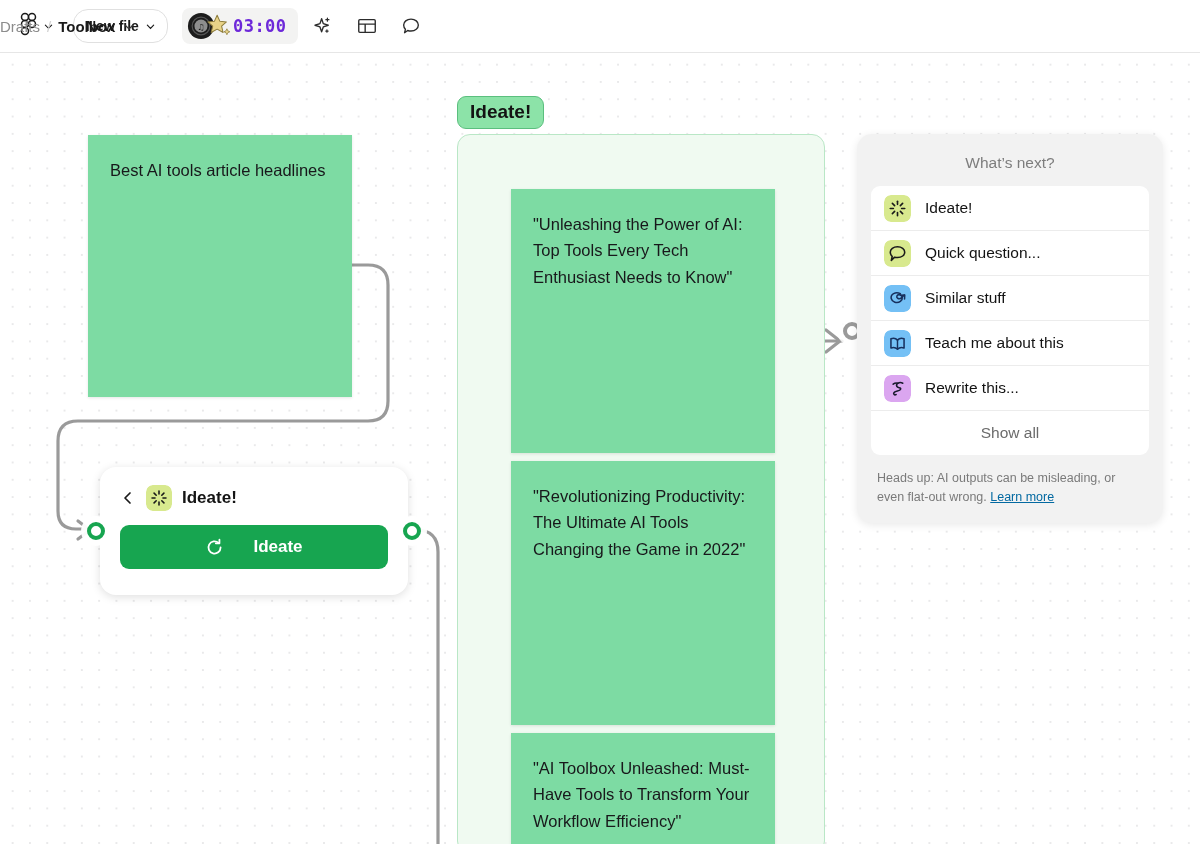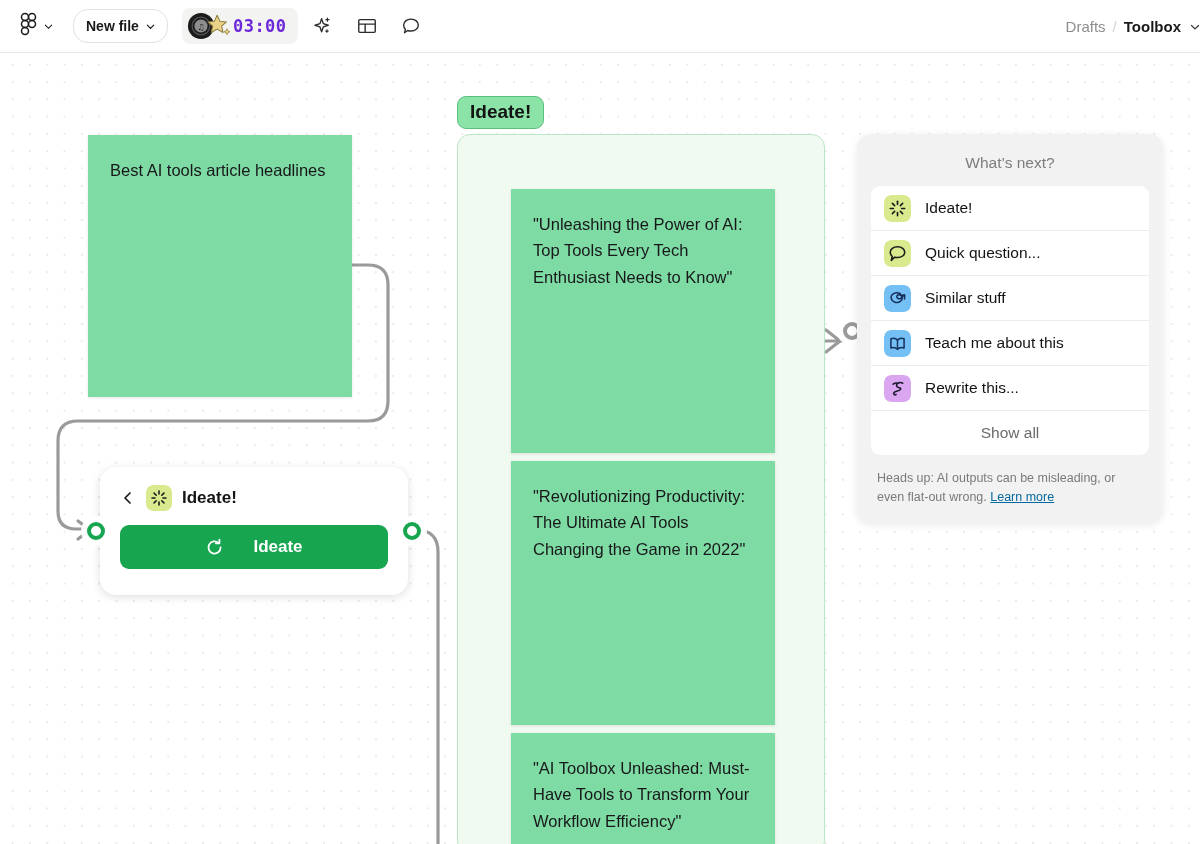--- a/index.html
+++ b/index.html
@@ -54,21 +54,21 @@
 
   .tool-ic-btn {
     width: 38px; height: 38px; margin-left: 6px;
     display: flex; align-items: center; justify-content: center;
     border-radius: 7px; cursor: pointer;
   }
   .tool-ic-btn:first-of-type { margin-left: 14px; }
 
   .tb-center {
     position: absolute; left: 0; top: 0; width: 1200px; height: 53px;
-    display: flex; align-items: center; justify-content: flex-end;
+    display: flex; align-items: center; justify-content: flex-start;
     gap: 7px; pointer-events: none;
   }
   .bc-drafts { font-size: 15px; color: #8c8c8c; pointer-events: auto; cursor: pointer; }
   .bc-sep { font-size: 15px; color: #d0d0d0; }
   .bc-title { font-size: 15px; color: #1a1a1a; font-weight: 600; pointer-events: auto; cursor: pointer; }
   .bc-chev { width: 10px; height: 10px; pointer-events: auto; cursor: pointer; margin-left: 2px; }
 
   
   #canvas {
     position: absolute; left: 0; top: 53px;

